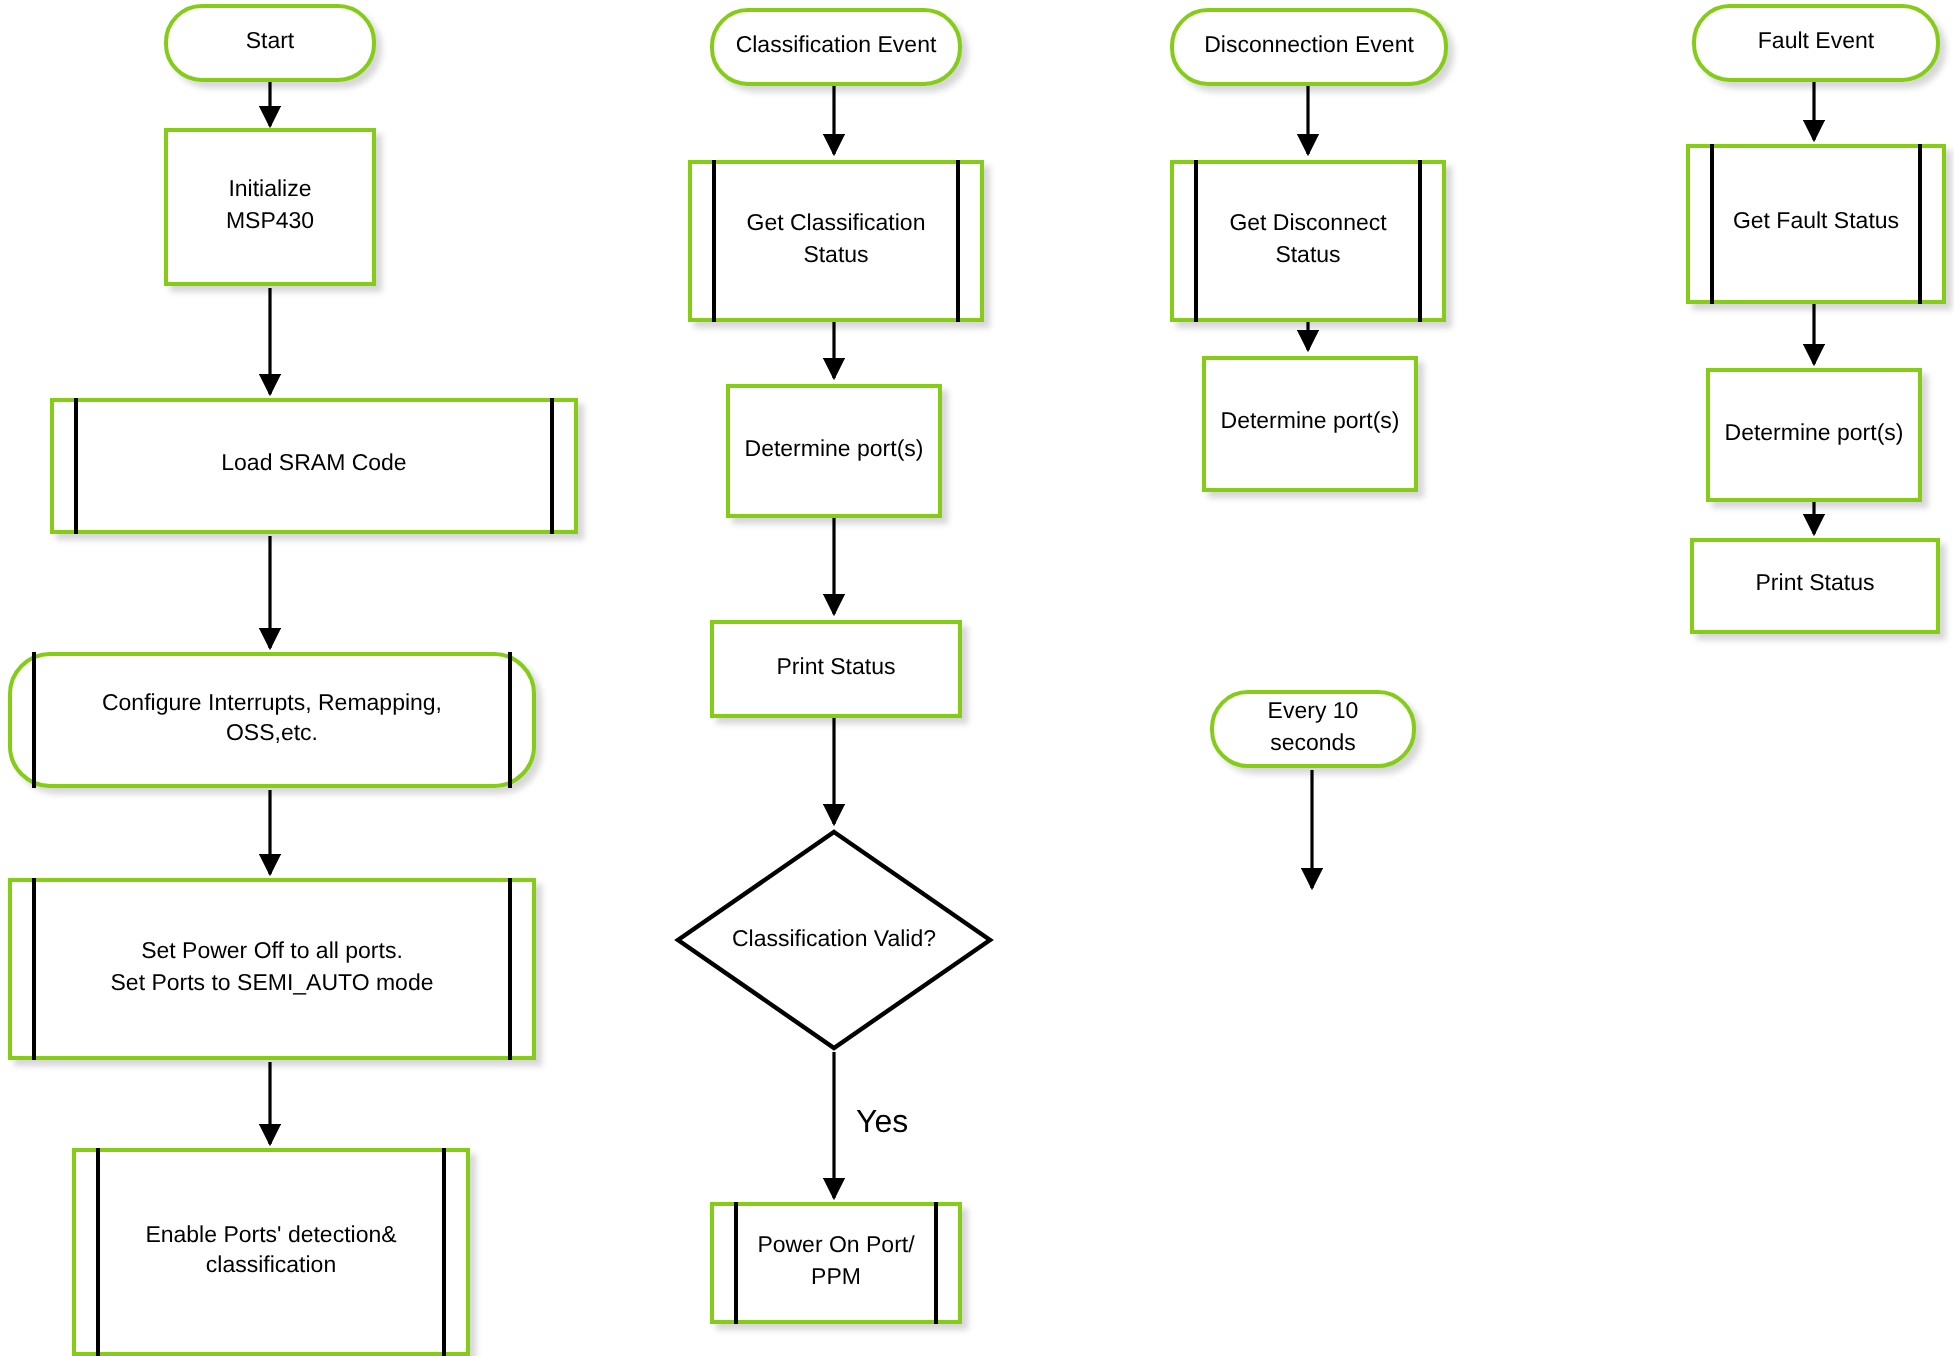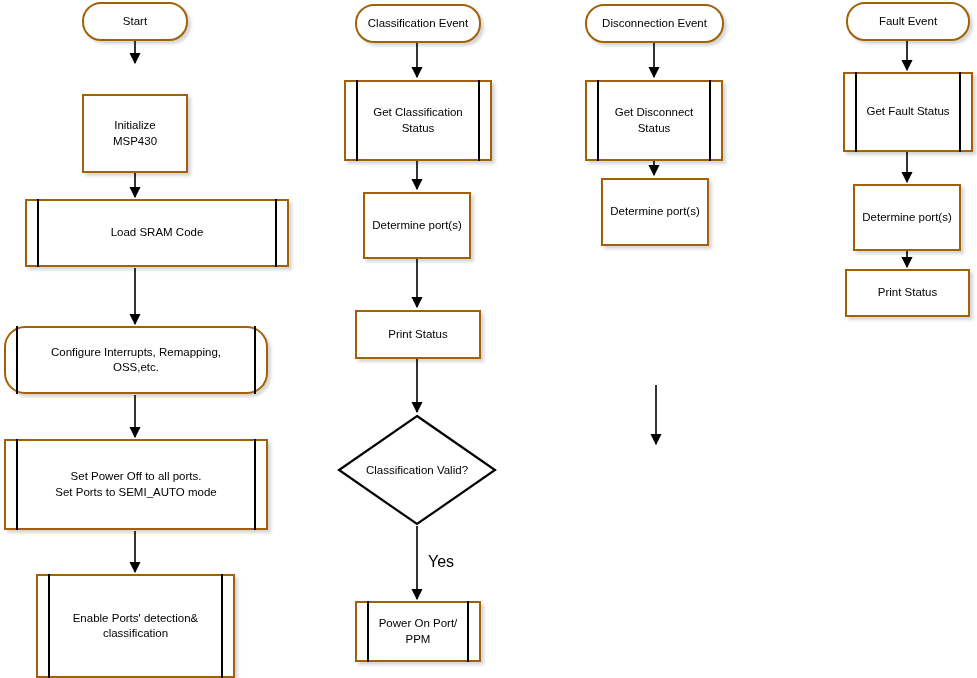--- a/index.html
+++ b/index.html
@@ -23,21 +23,21 @@
     left: 0;
     top: 0;
     width: 977px;
     height: 678px;
     pointer-events: none;
   }
   .node {
     position: absolute;
     box-sizing: border-box;
     background: #ffffff;
-    border: 2px solid #a16207;
+    border: 2px solid #84cc16;
     display: flex;
     align-items: center;
     justify-content: center;
     text-align: center;
     color: #000000;
     font-size: 11.5px;
     line-height: 1.32;
     box-shadow: 3px 3px 3px rgba(0,0,0,0.16);
   }
   .node .label {
@@ -124,21 +124,21 @@
       <line x1="907" y1="41" x2="907" y2="70"></line>
       <line x1="907" y1="152" x2="907" y2="182"></line>
       <line x1="907" y1="251" x2="907" y2="267"></line>
     </g>
   </svg>
 
   <div class="node pill" style="left:82px; top:2px; width:106px; height:39px;">
     <span class="label">Start</span>
   </div>
 
-  <div class="node" style="left:82px; top:64px; width:106px; height:79px;margin-top:30px;">
+  <div class="node" style="left:82px; top:64px; width:106px; height:79px;">
     <span class="label">Initialize
 MSP430</span>
   </div>
 
   <div class="node subroutine" style="left:4px; top:199px; width:264px; height:68px;margin-left:21px;">
     <span class="label">Load SRAM Code</span>
   </div>
 
   <div class="node subroutine" style="left:4px; top:326px; width:264px; height:68px;border-radius:21px;">
     <span class="label">Configure Interrupts, Remapping,
@@ -194,20 +194,23 @@
 
   <div class="node subroutine" style="left:585px; top:80px; width:138px; height:81px;">
     <span class="label">Get Disconnect
 Status</span>
   </div>
 
   <div class="node" style="left:601px; top:178px; width:108px; height:68px;">
     <span class="label">Determine port(s)</span>
   </div>
 
+  <div class="node pill" style="left:605px; top:345px; width:103px; height:39px;">
+    <span class="label">Every 10 seconds</span>
+  </div>
 
 
   <div class="node pill" style="left:846px; top:2px; width:124px; height:39px;">
     <span class="label">Fault Event</span>
   </div>
 
   <div class="node subroutine" style="left:843px; top:72px; width:130px; height:80px;">
     <span class="label">Get Fault Status</span>
   </div>
 

